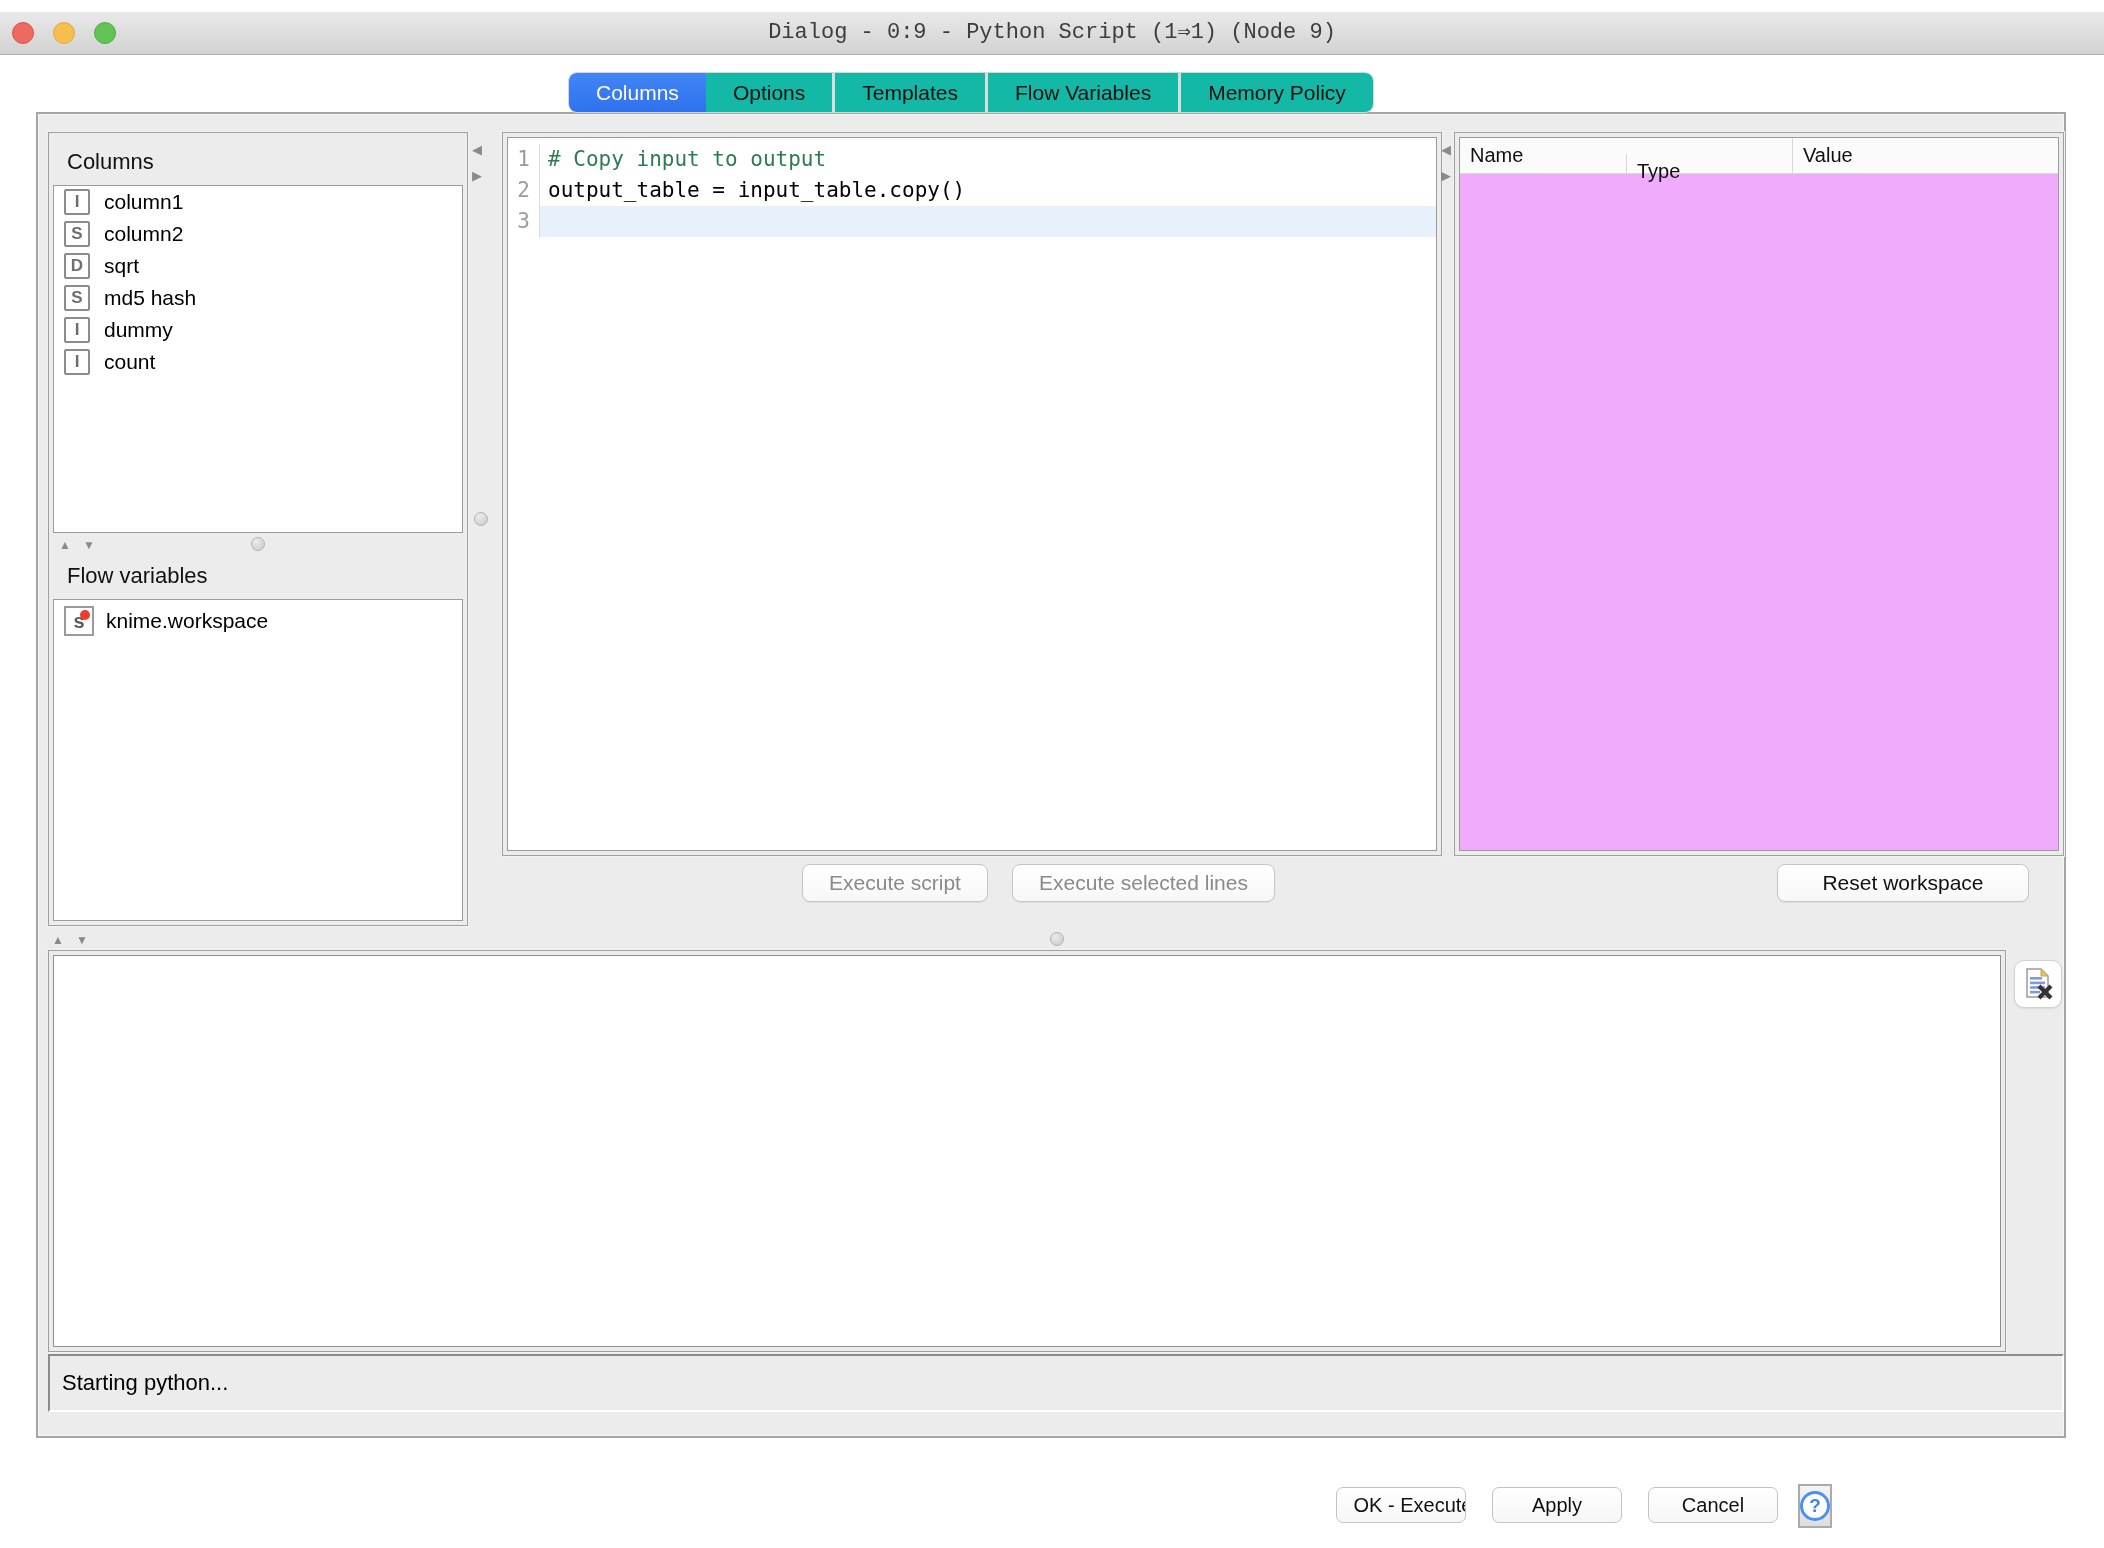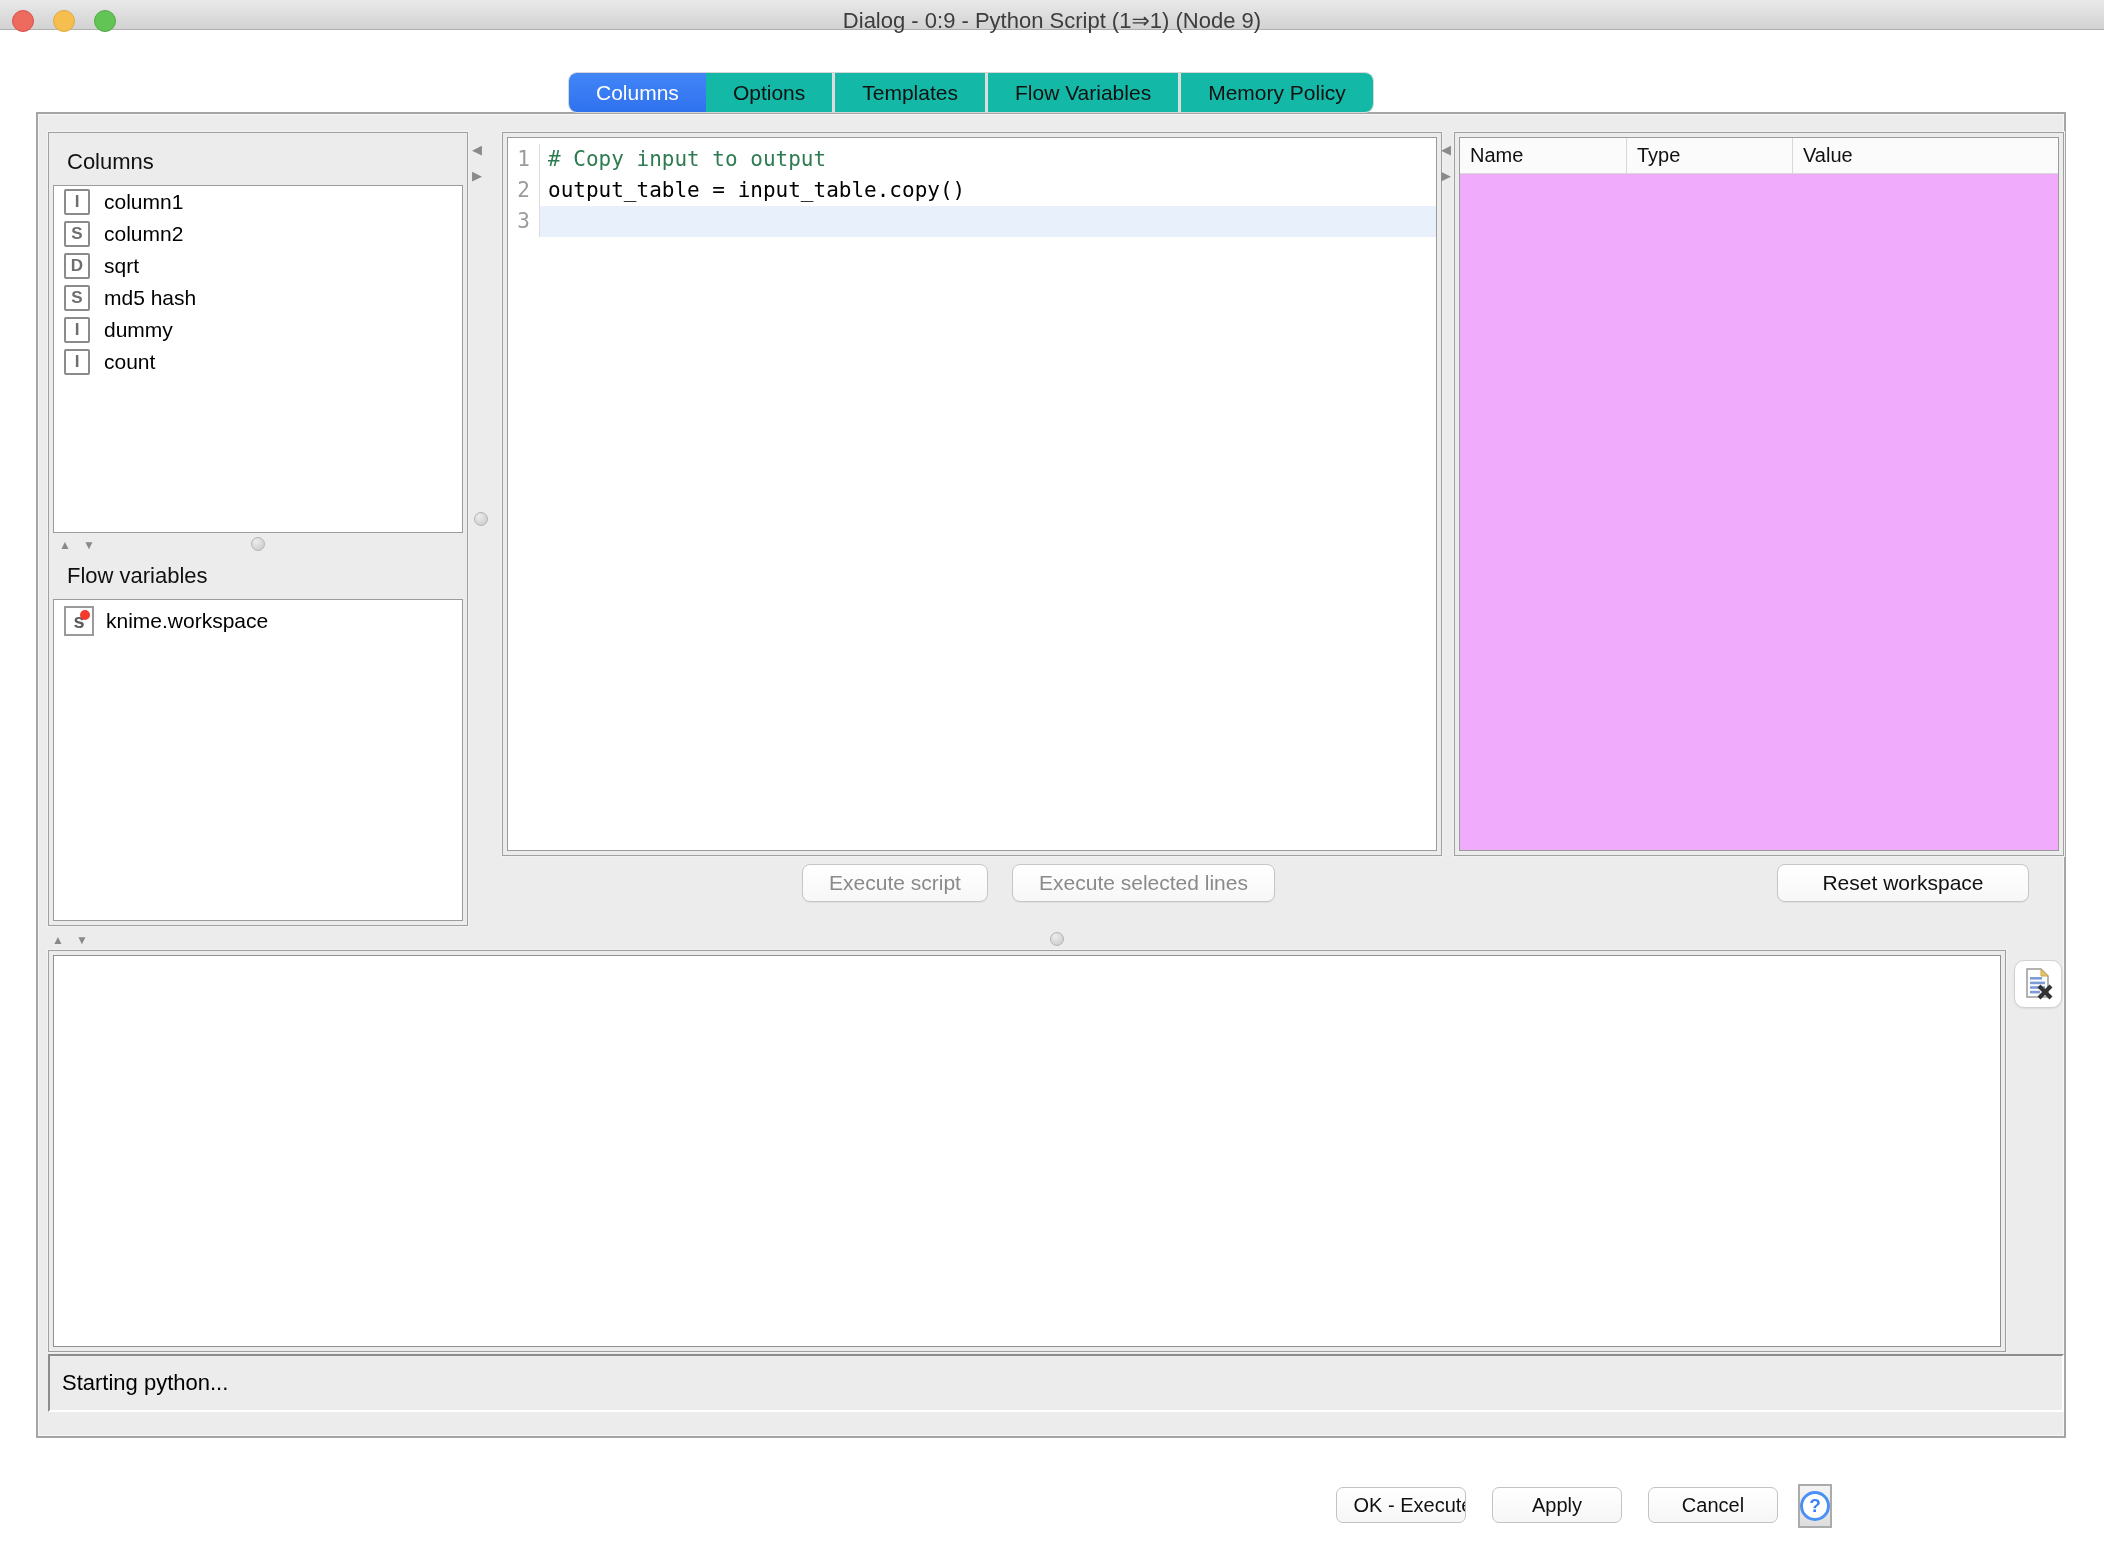--- a/index.html
+++ b/index.html
@@ -1,22 +1,22 @@
 <!DOCTYPE html>
 <html><head>
 <meta charset="utf-8">
 <style>
   * { margin:0; padding:0; box-sizing:border-box; }
   html,body { width:2104px; height:1548px; background:#ffffff; overflow:hidden;
               font-family:"Liberation Sans", sans-serif; }
   .abs { position:absolute; }
 
   
-  .titlebar { position:absolute; left:0; top:0; width:2104px; height:30px;
-    background:linear-gradient(#e9e9e9,#d2d2d2); border-bottom:1px solid #b0b0b0; }
+  .titlebar { position:absolute; left:0; top:12px; width:2104px; height:43px;
+    background:linear-gradient(#e9e9e9,#d2d2d2); border-bottom:1px solid #b0b0b0;font-family:Liberation Mono, monospace; }
   .title-text { width:100%; text-align:center; line-height:42px; font-size:22px;
     color:#3d3d3d; font-weight:500; }
   .light { position:absolute; top:10px; width:22px; height:22px; border-radius:50%; }
   .light.red    { left:12px; background:#ed6a5e; border:1px solid #d9524a; }
   .light.yellow { left:53px; background:#f6be4f; border:1px solid #dfa93c; }
   .light.green  { left:94px; background:#61c455; border:1px solid #54ab46; }
 
   
   .tabstrip { position:absolute; left:568px; top:72px; height:41px; display:flex;
     z-index:5; border-radius:9px; border:1px solid #d6d6d6; background:#ffffff; overflow:hidden; }
@@ -68,21 +68,21 @@
   .code.comment { color:#2e7b52; }
   .code-line.current .code { background:#e8f1fb; }
 
   
   .right-group { left:1416px; top:18px; width:610px; height:724px; }
   .vars-table { width:100%; height:100%; background:#f0abfc; border:1px solid #9b9b9b; }
   .vars-header { display:flex; height:36px; background:#fbfbfb; border-bottom:1px solid #d8d8d8;
     font-size:20px; color:#111; }
   .vars-header .cell { line-height:35px; padding-left:10px; }
   .vars-header .cell + .cell { border-left:1px solid #d8d8d8; }
-  .cell.c-name { width:166px; } .cell.c-type { width:166px; } .cell.c-value { flex:1; }
+  .cell.c-name { width:166px; } .cell.c-type { width:166px;margin-top:16px; } .cell.c-value { flex:1; }
 
   
   .btn { position:absolute; height:38px; background:linear-gradient(#ffffff,#f7f7f7);
     border:1px solid #c6c6c6; border-radius:8px; font-size:21px; display:flex;
     align-items:center; justify-content:center; color:#111; box-shadow:0 1px 1px rgba(0,0,0,0.06); }
   .btn.disabled { color:#8a8a8a; }
   .btn-exec-script { left:764px; top:750px; width:186px;text-align:center; }
   .btn-exec-sel { left:974px; top:750px; width:263px; }
   .btn-reset { left:1739px; top:750px; width:252px; font-weight:500; }
 

